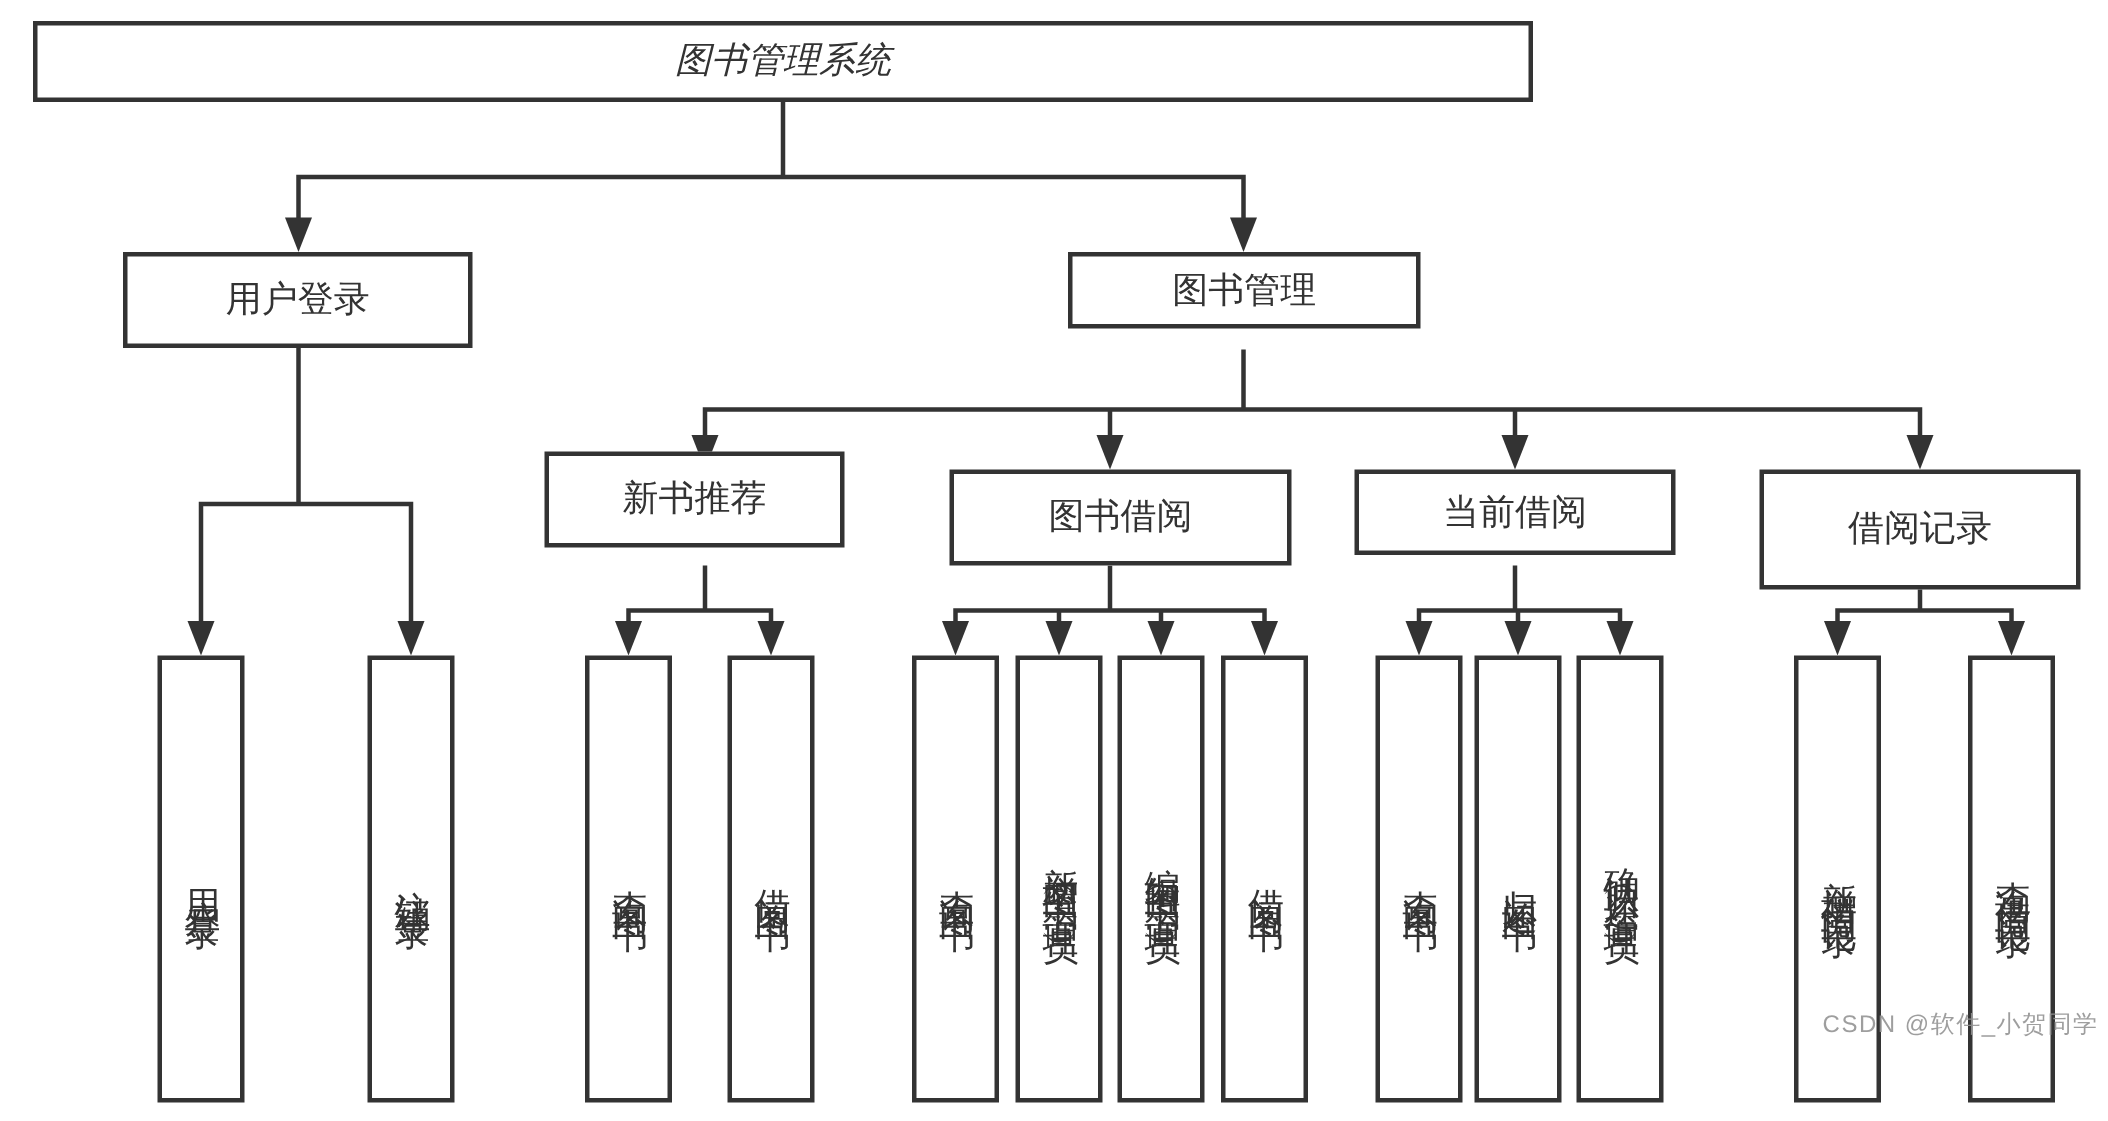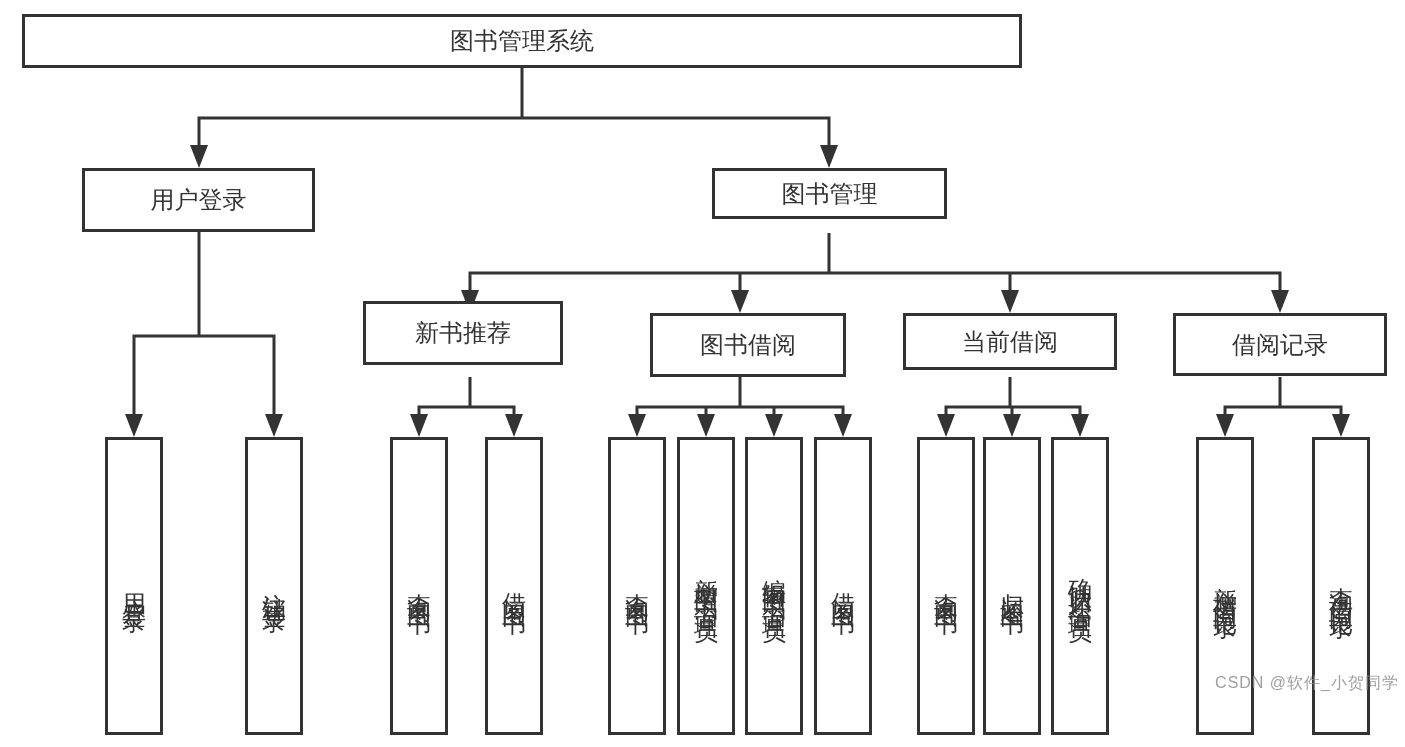--- a/index.html
+++ b/index.html
@@ -30,29 +30,29 @@
     line-height: 1;
     text-align: center;
   }
   .box.vbox .vtext {
     writing-mode: vertical-rl;
     text-orientation: mixed;
     letter-spacing: 6px;
     line-height: 1;
   }
   
-  .n-root  { left: 22px;  top: 14px;  width: 1000px; height: 54px; }
+  .n-root  { left: 22px;  top: 14px;  width: 1000px; height: 54px; font-style: italic; }
   
   .n-login { left: 82px;  top: 168px; width: 233px; height: 64px; }
   .n-mgmt  { left: 712px; top: 168px; width: 235px; height: 51px; }
   
   .n-rec   { left: 363px;  top: 301px; width: 200px; height: 64px; }
-  .n-bor   { left: 633px;  top: 313px; width: 196px; height: 64px; margin-left: 17px; }
+  .n-bor   { left: 633px;  top: 313px; width: 228px; height: 64px; }
   .n-cur   { left: 903px;  top: 313px; width: 214px; height: 57px; }
-  .n-hist  { left: 1173px; top: 313px; width: 214px; height: 63px; }
+  .n-hist  { left: 1173px; top: 313px; width: 214px; height: 80px; }
   
   .leaf { top: 437px; width: 58px; height: 298px; }
   .l-a1 { left: 105px; }
   .l-a2 { left: 245px; }
   .l-b1 { left: 390px; }
   .l-b2 { left: 485px; }
   .l-c1 { left: 608px; }
   .l-c2 { left: 677px; }
   .l-c3 { left: 745px; }
   .l-c4 { left: 814px; }

